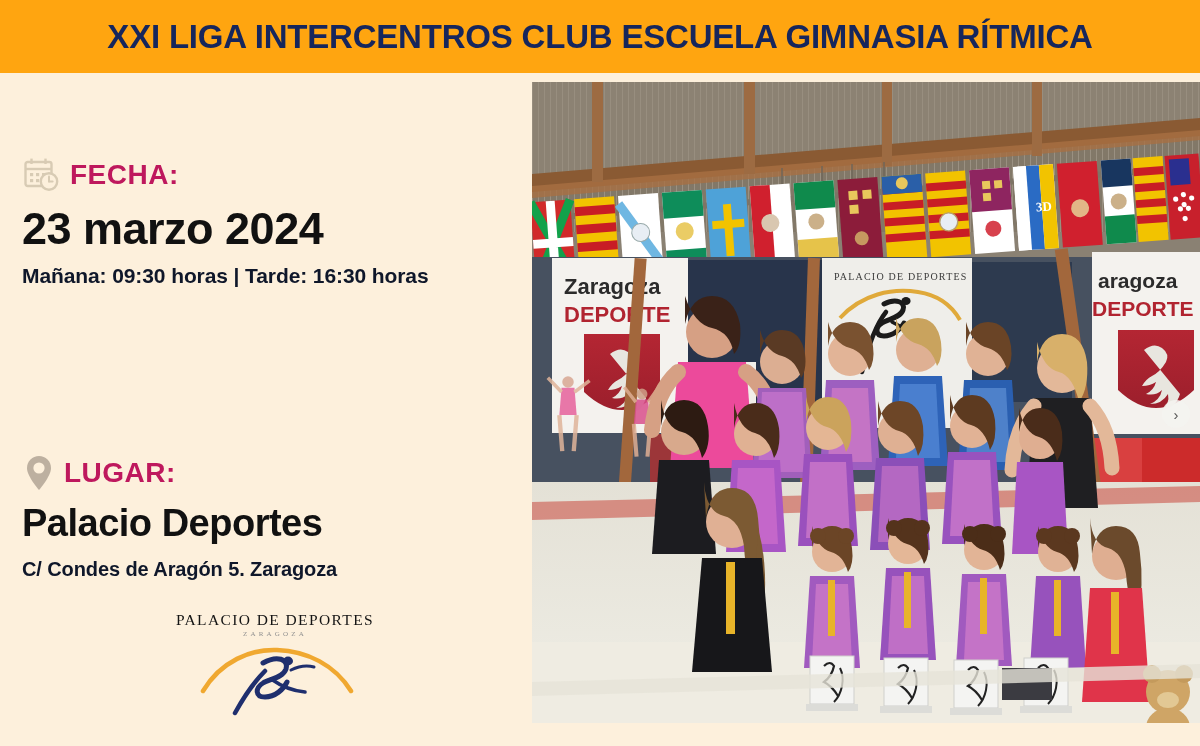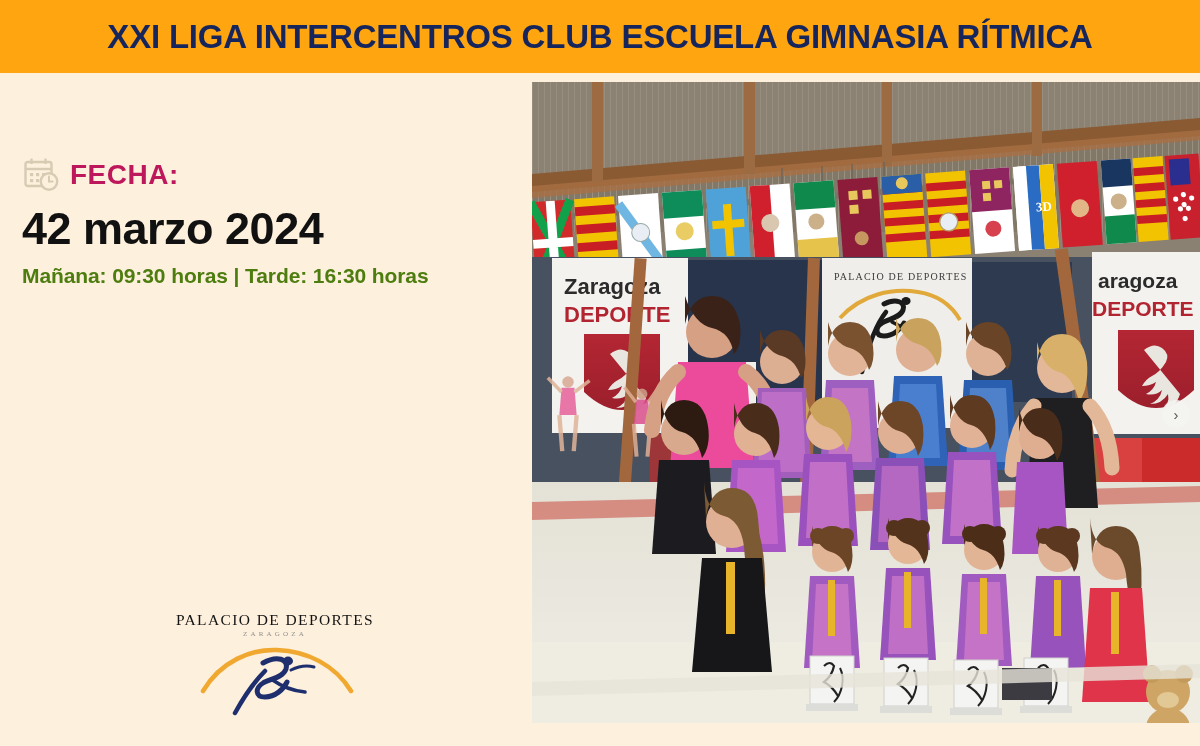--- a/index.html
+++ b/index.html
@@ -53,21 +53,21 @@
   .icon-wrap { display: block; line-height: 0; }
 
   .value-big {
     font-size: 45px; font-weight: bold;
     color: #111111; line-height: 1.08;
     letter-spacing: -0.5px;
   }
   .value-big.place { font-size: 38px; }
   .value-sub {
     font-size: 21px; font-weight: bold;
-    color: #4d7c0f; margin-top: 10px;
+    color: #0f172a; margin-top: 10px;
     letter-spacing: -0.1px;
   }
   .value-sub.addr { font-size: 20px; margin-top: 14px; }
 
   
   .venue-logo {
     position: absolute; left: 150px; top: 538px;
     width: 250px; height: 110px;
     text-align: center;
   }
@@ -136,24 +136,37 @@
             </g>
             <circle cx="27" cy="26.5" r="8.2" fill="#FDF0DC" stroke="#D8CBB4" stroke-width="2.4"></circle>
             <g stroke="#D8CBB4" stroke-width="2" stroke-linecap="round">
               <line x1="27" y1="21.5" x2="27" y2="26.5"></line>
               <line x1="27" y1="26.5" x2="30.6" y2="26.5"></line>
             </g>
           </svg>
         </span>
         <span class="label-text">FECHA:</span>
       </div>
-      <div class="value-big">42 marzo 2024</div>
+      <div class="value-big">23 marzo 2024</div>
       <div class="value-sub">Mañana: 09:30 horas | Tarde: 16:30 horas</div>
     </div>
 
+    <div class="block-lugar">
+      <div class="label-row">
+        <span class="icon-wrap">
+          <svg width="34" height="40" viewBox="0 0 34 40">
+            <path d="M17 3 C10.4 3 5 8.4 5 15 C5 23.5 17 37 17 37 C17 37 29 23.5 29 15 C29 8.4 23.6 3 17 3 Z" fill="#BDB0A0"></path>
+            <circle cx="17" cy="15" r="5.6" fill="#FDF0DC"></circle>
+          </svg>
+        </span>
+        <span class="label-text">LUGAR:</span>
+      </div>
+      <div class="value-big place">Palacio Deportes</div>
+      <div class="value-sub addr">C/ Condes de Aragón 5. Zaragoza</div>
+    </div>
 
     <div class="venue-logo">
       <div class="venue-logo-name">PALACIO DE DEPORTES</div>
       <div class="venue-logo-city">ZARAGOZA</div>
       <div class="venue-logo-mark">
         <svg width="180" height="80" viewBox="0 0 180 80">
           <path d="M18 52 C36 22 66 10 92 11 C122 12 150 26 166 52" fill="none" stroke="#F0A830" stroke-width="4.5" stroke-linecap="round"></path>
           <g fill="none" stroke="#1F2F6E" stroke-linecap="round">
             <path d="M78 24 C92 16 104 20 101 30 C98 39 84 40 78 44 C70 49 70 58 80 58 C90 58 99 50 102 43" stroke-width="5"></path>
             <path d="M80 32 C72 40 62 52 50 74" stroke-width="4.5"></path>

